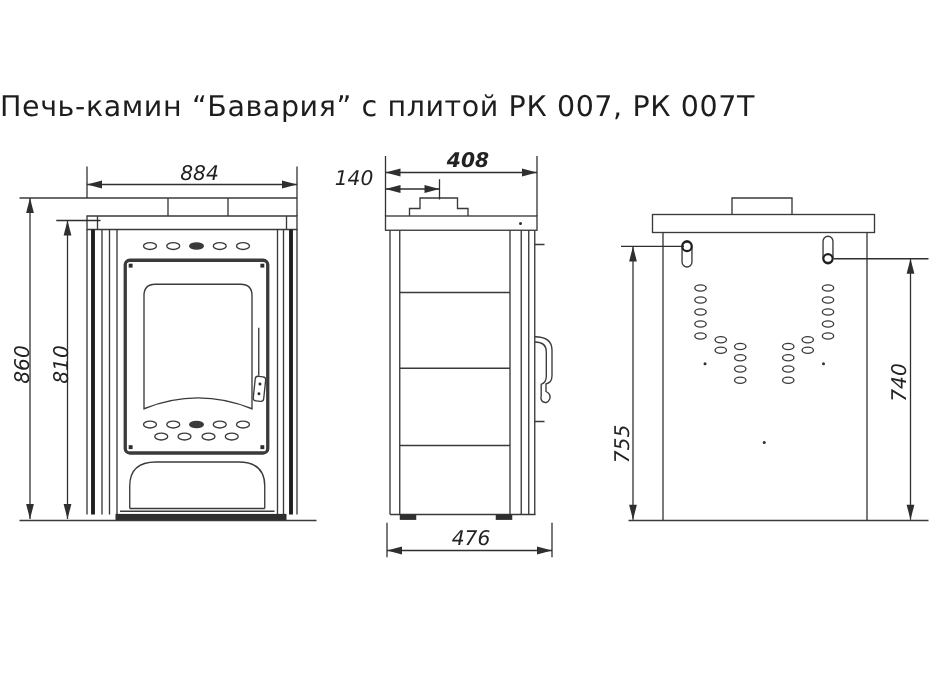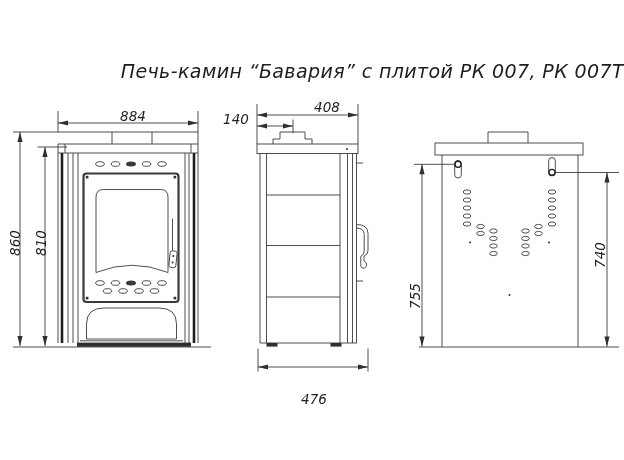--- a/index.html
+++ b/index.html
@@ -6,22 +6,21 @@
   .page{
     position:relative;
     width:624px;height:460px;
     background:#ffffff;
     font-family:"DejaVu Sans", "Liberation Sans", sans-serif;
     overflow:hidden;
   }
   .title{
     position:absolute;
     left:0;right:0;top:60px;
-    text-align:right;
-    font-style:italic;
+    text-align:left;
     font-size:19px;
     letter-spacing:.4px;
     color:#1d1d1d;
     white-space:nowrap;
   }
   svg{position:absolute;left:0;top:0;}
   .s{stroke:#3a3a3a;stroke-width:.9;fill:none;}
   .s2{stroke:#3a3a3a;stroke-width:2.2;fill:none;}
   .thick{stroke:#1f1f1f;stroke-width:2.6;fill:none;}
   .d{stroke:#2f2f2f;stroke-width:.85;fill:none;}
@@ -220,20 +219,20 @@
     <g>
       <path class="d" d="M556,172.5 H619"></path>
       <path class="d" d="M607,172.5 V346.5"></path>
       <path class="f" d="M607,172.5 l-2.6,10 h5.2 z"></path>
       <path class="f" d="M607,346.5 l-2.6,-10 h5.2 z"></path>
     </g>
   </svg>
 
   <span class="dim-label" style="left:133px;top:116px;">884</span>
   <span class="dim-label" style="left:236px;top:119px;">140</span>
-  <span class="dim-label" style="left:327px;top:107px;">408</span>
-  <span class="dim-label" style="left:314px;top:359px;margin-top:40px;">476</span>
+  <span class="dim-label" style="left:312px;top:107px;font-weight:bold;">408</span>
+  <span class="dim-label" style="left:314px;top:359px;">476</span>
   <span class="dim-label vert" style="left:15px;top:243px;">860</span>
   <span class="dim-label vert" style="left:41px;top:243px;">810</span>
   <span class="dim-label vert" style="left:415px;top:296px;">755</span>
   <span class="dim-label vert" style="left:600px;top:255px;">740</span>
 
 </div>
 
 </body></html>

